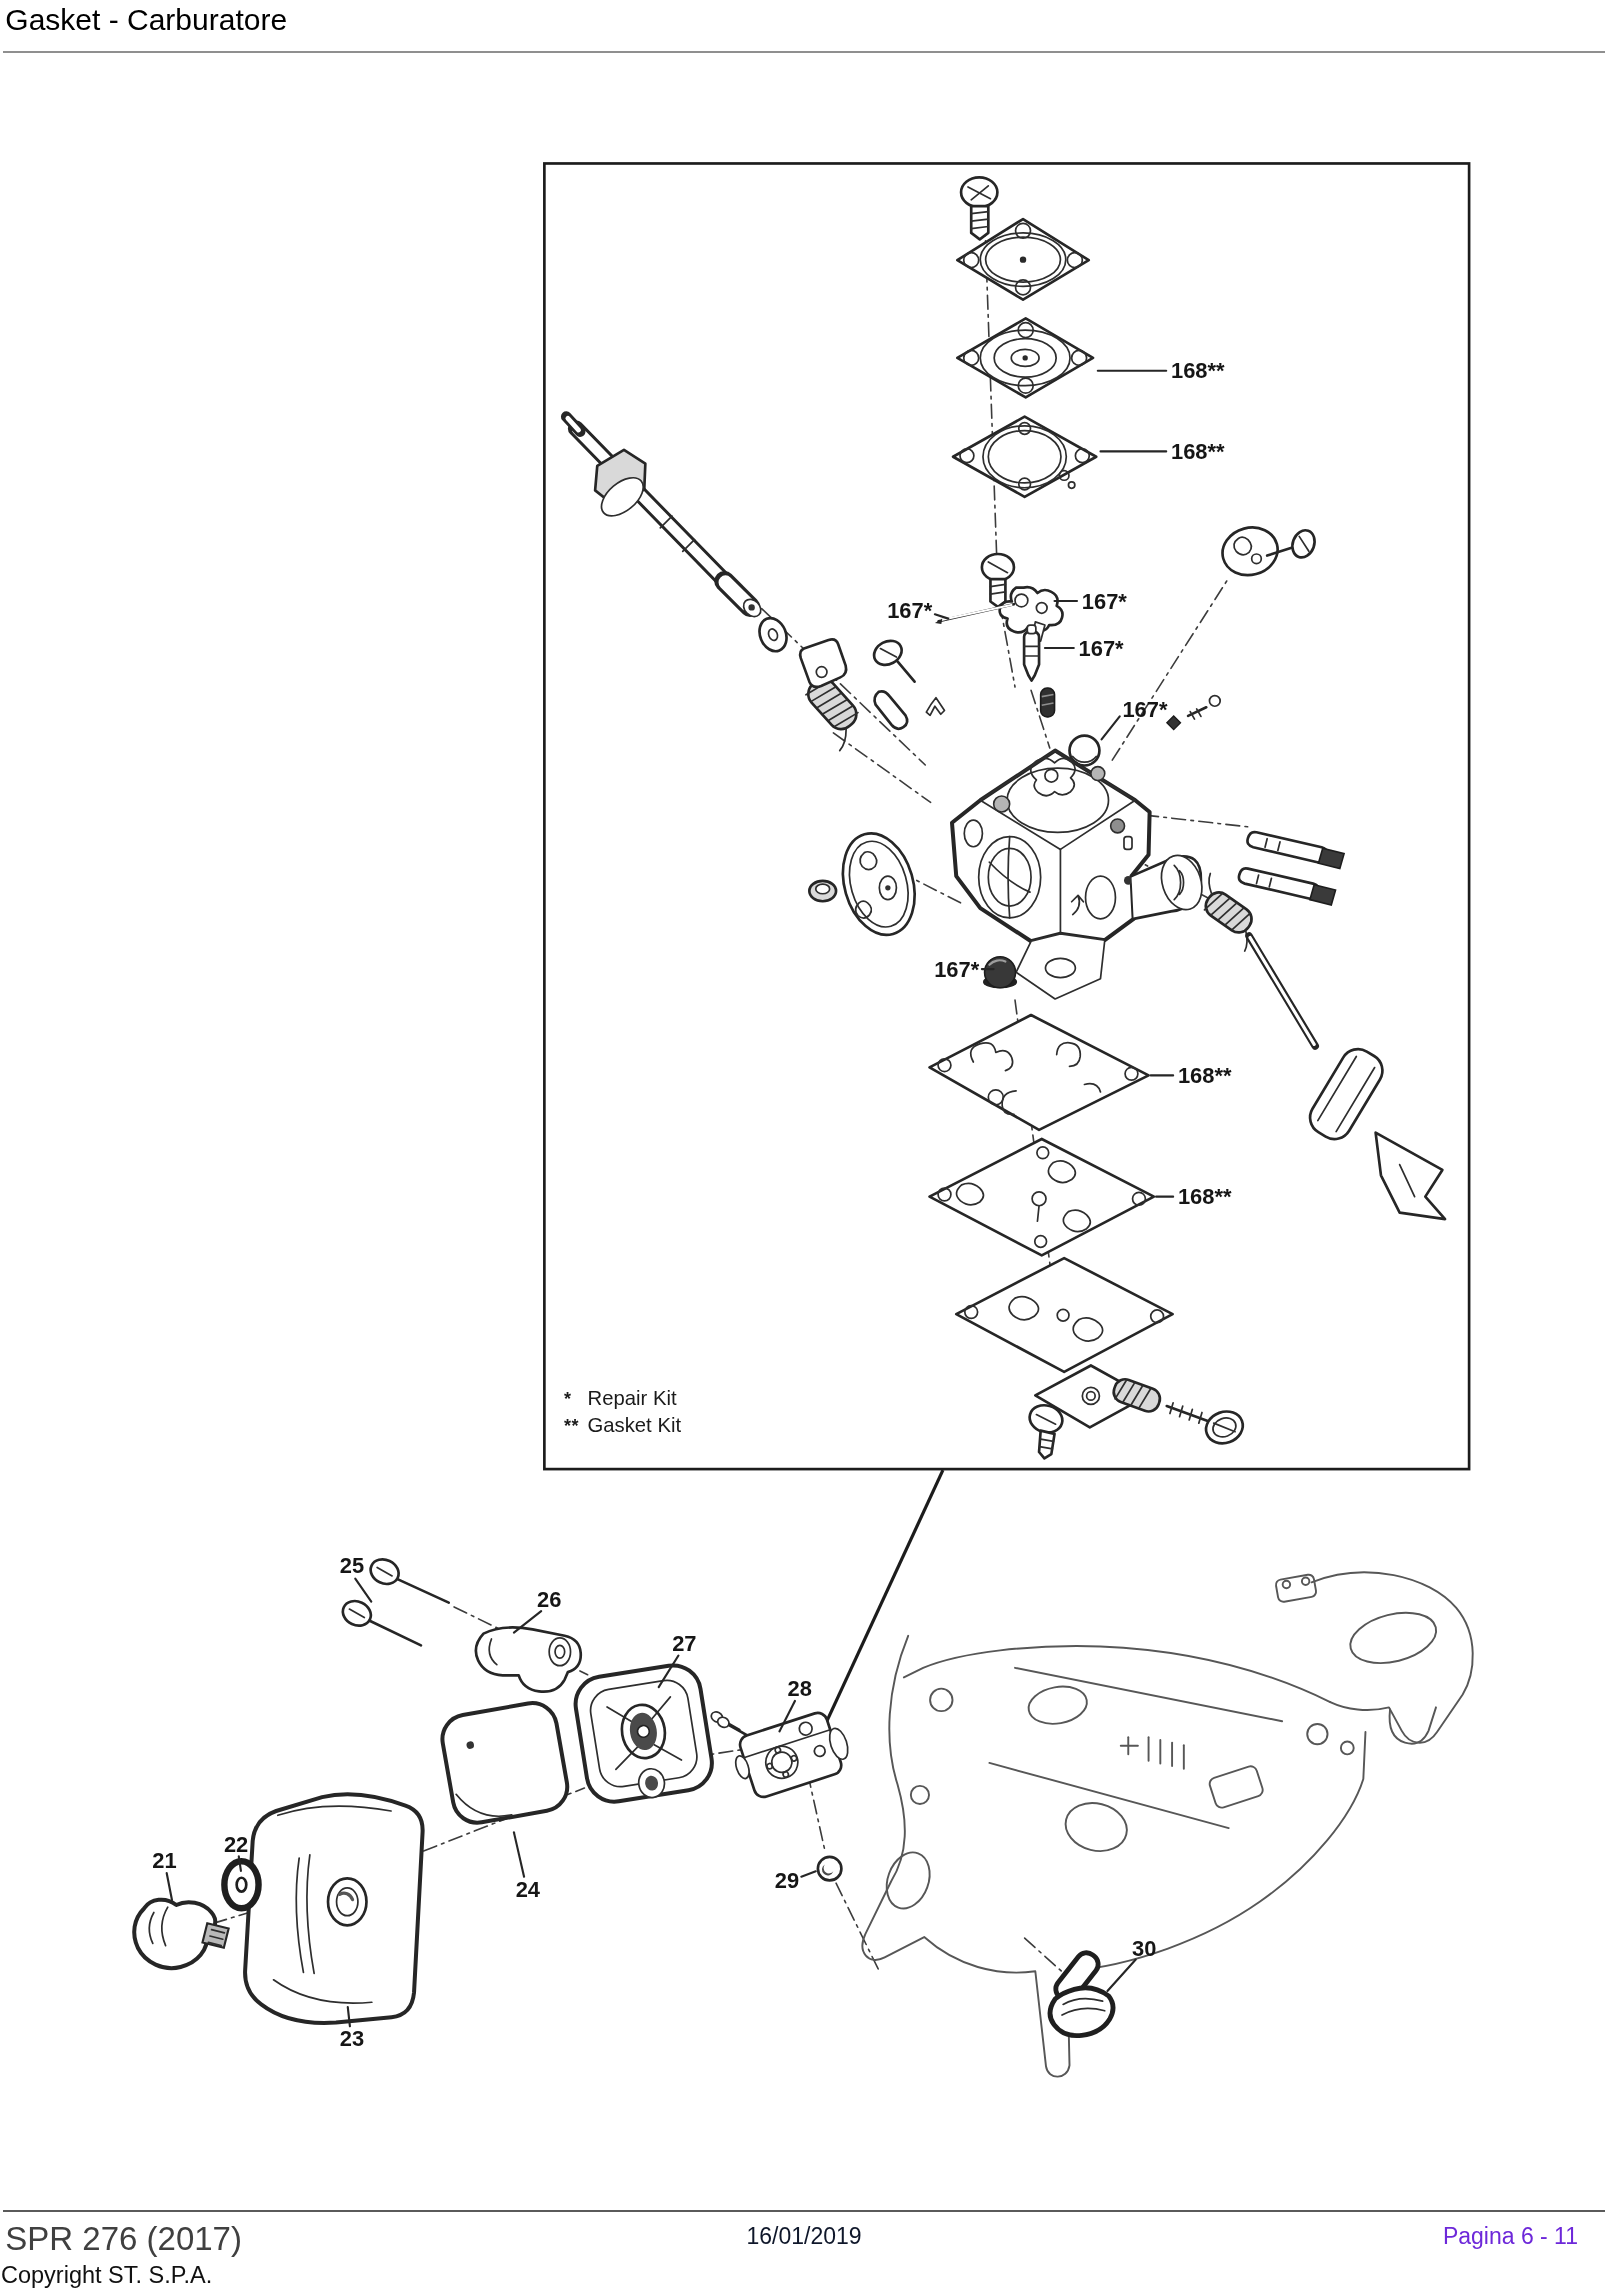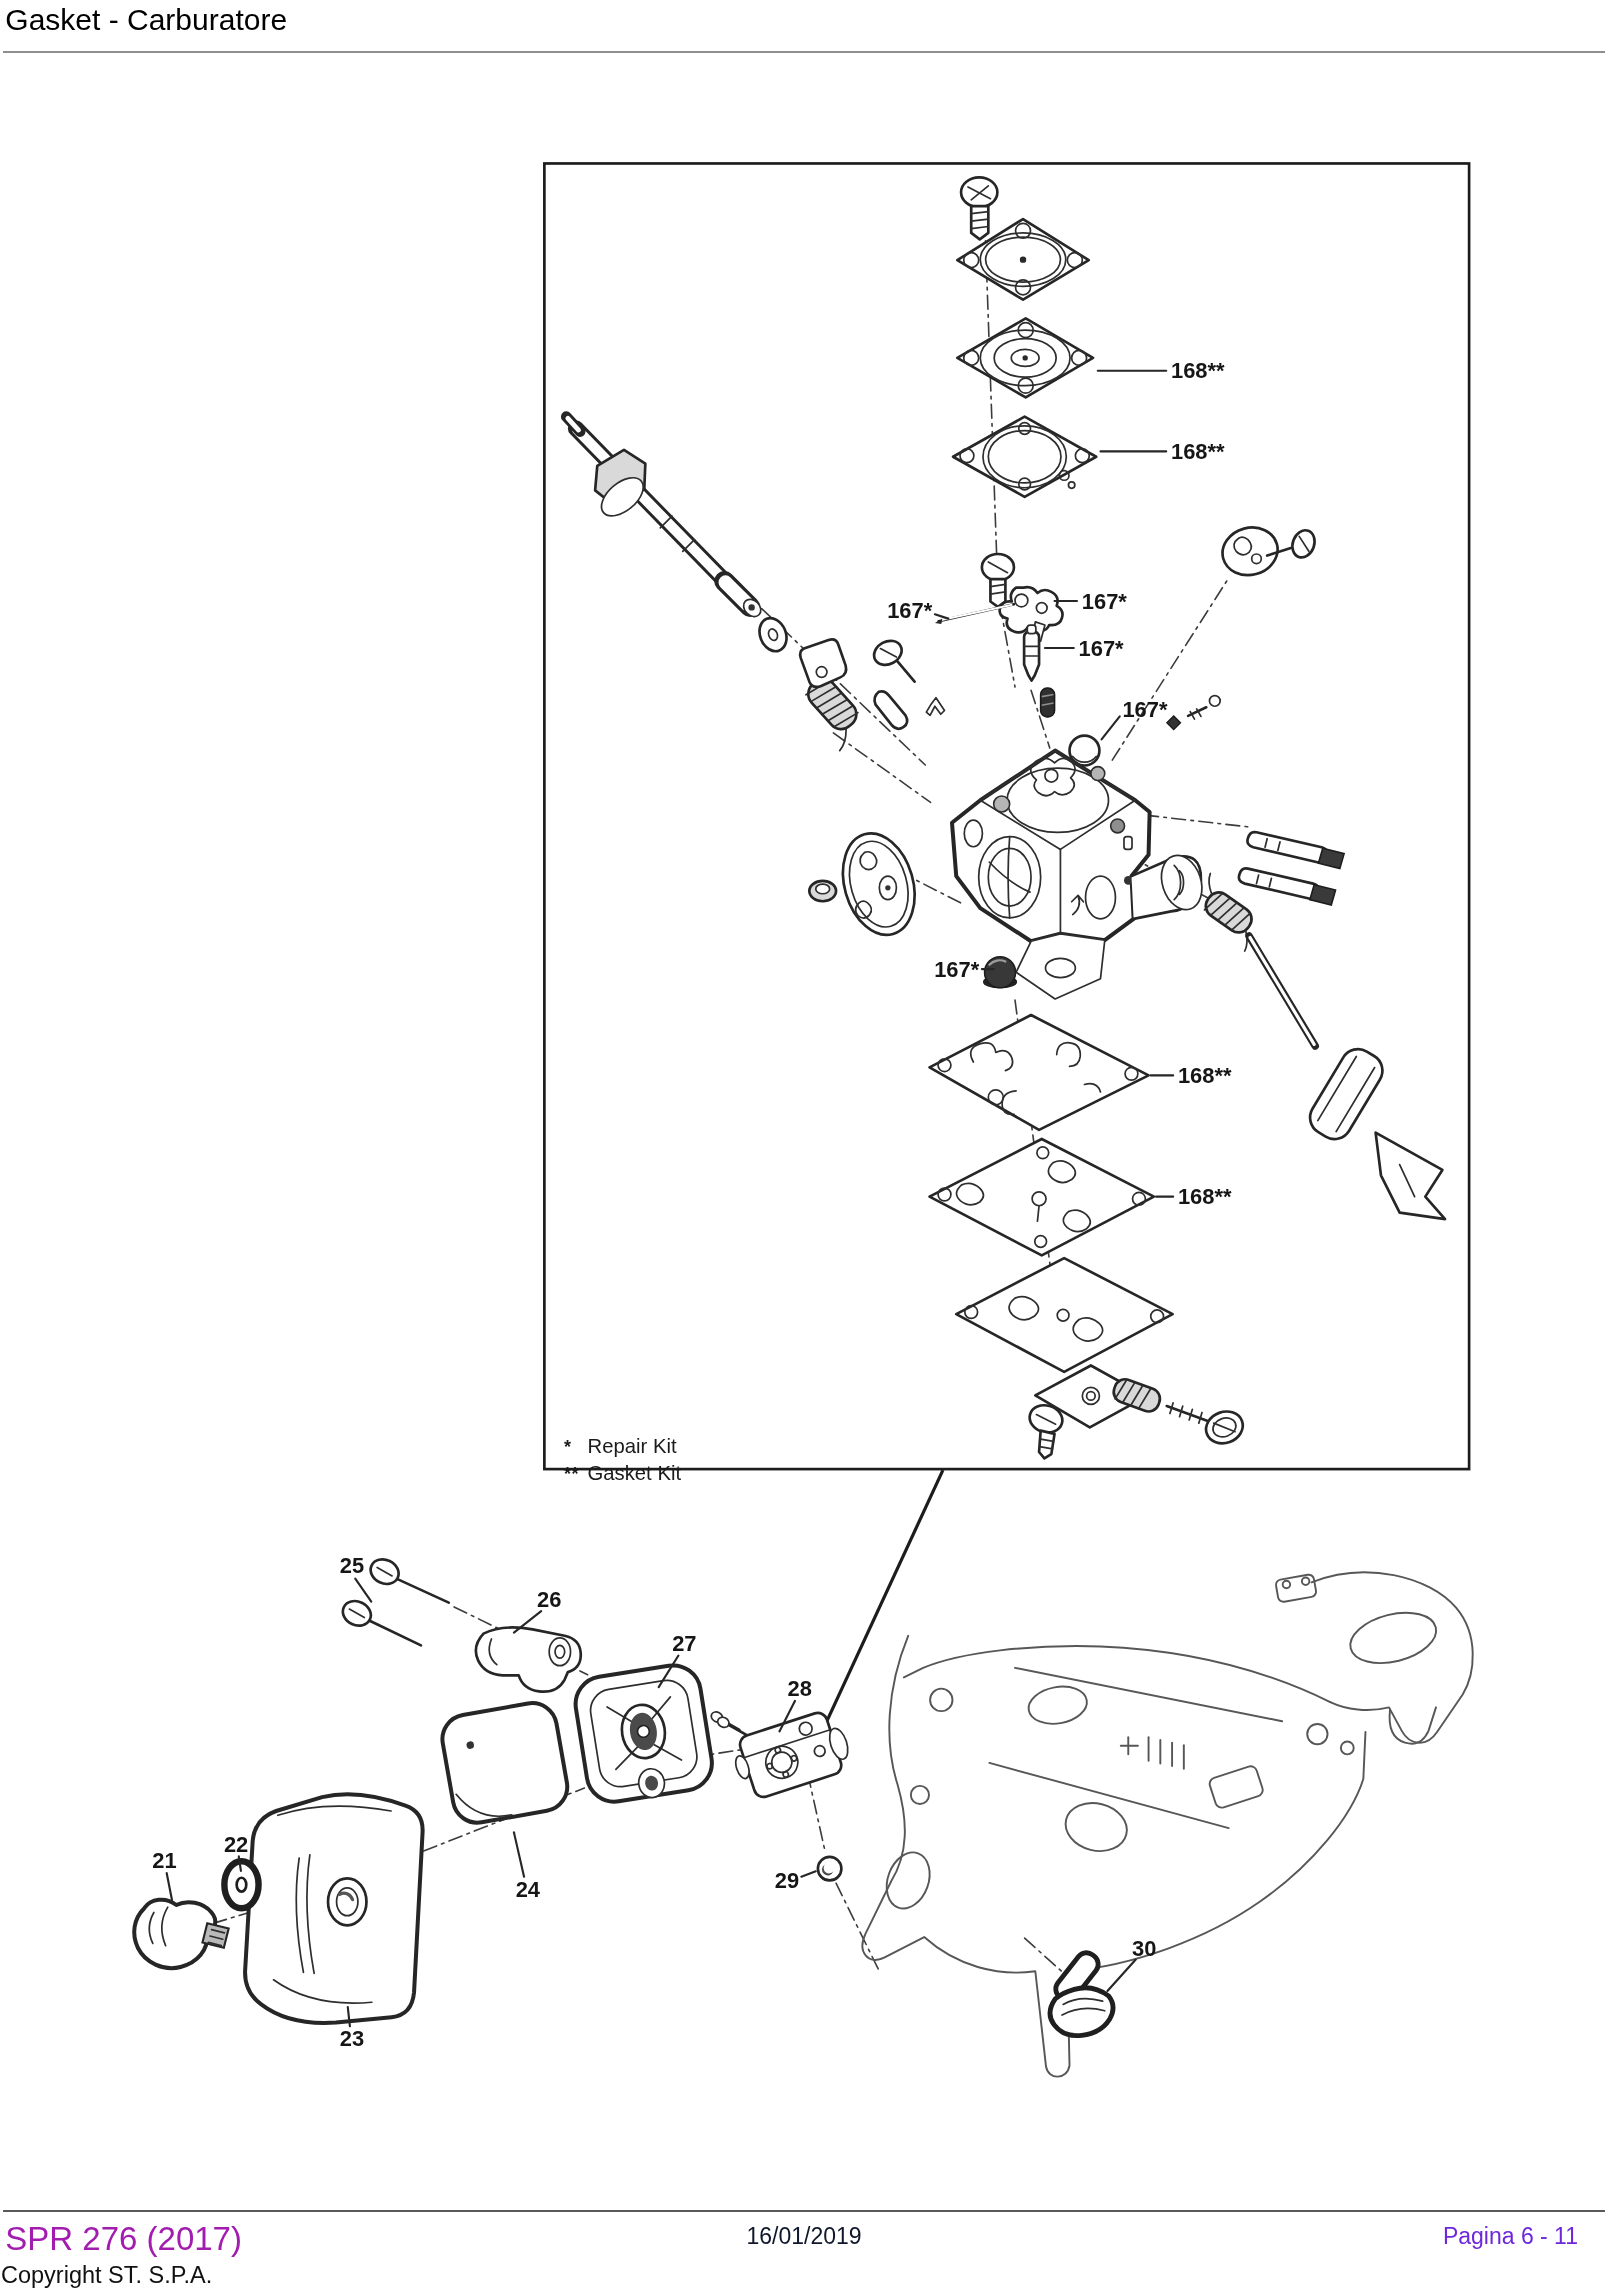--- a/index.html
+++ b/index.html
@@ -14,22 +14,22 @@
   }
   .rule{position:absolute;background:#8f8f8f;height:2.1px;left:3.2px;right:3.2px;}
   .rule.top{top:51px;}
   .rule.bottom{top:2210px;background:#5a5a5a;}
   .diagram-svg{position:absolute;left:0;top:0;width:1608px;height:2295px;}
   .legend-block{
     position:absolute;left:564px;top:1387px;font-size:20.3px;color:#1b1b1b;
   }
   .legend-row{display:flex;align-items:baseline;height:27px;}
   .legend-sym{display:inline-block;width:23.5px;font-size:18px;font-weight:bold;letter-spacing:0.5px;}
-  .legend-lbl{display:inline-block;margin-top:48px;}
-  .footer-model{position:absolute;left:5.3px;top:2220px;font-size:33px;color:#a21caf;}
+  .legend-lbl{display:inline-block;}
+  .footer-model{position:absolute;left:5.3px;top:2220px;font-size:33px;color:#404040;}
   .footer-copy{position:absolute;left:1px;top:2262px;font-size:23.5px;color:#111;}
   .footer-date{position:absolute;left:0;right:0;top:2223px;text-align:center;font-size:23px;color:#0f172a;}
   .footer-page{position:absolute;right:30px;top:2223px;font-size:23px;color:#6d28d9;}
 
   
   .ln{fill:none;stroke:#262626;stroke-width:5;stroke-linejoin:round;stroke-linecap:round;}
   .ln2{fill:none;stroke:#2e2e2e;stroke-width:3.2;stroke-linejoin:round;stroke-linecap:round;}
   .thk{stroke-width:7.5;}
   .fw{fill:#ffffff;}
   .fg{fill:#d9d9d9;}

